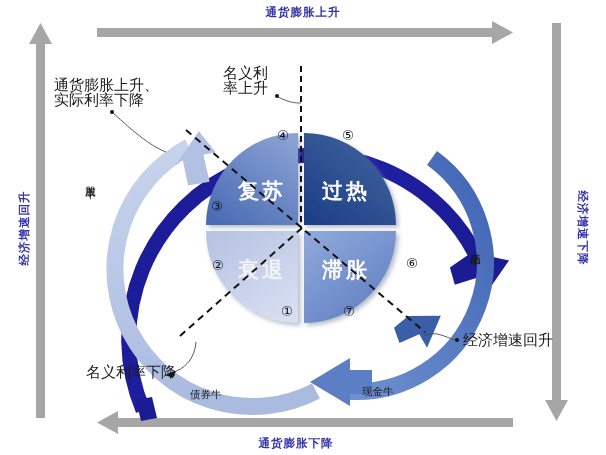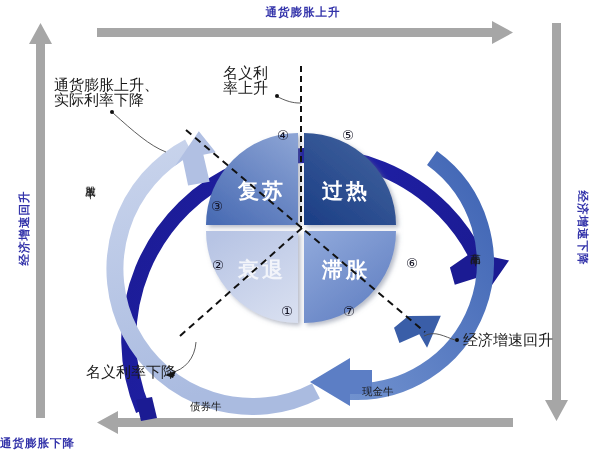--- a/index.html
+++ b/index.html
@@ -15,21 +15,21 @@
 
   .axis-label{
     position:absolute;
     color:#3333aa;
     font-weight:bold;
     font-size:11.5px;
     letter-spacing:1px;
     white-space:nowrap;
   }
   .axis-top{left:0;right:0;top:5px;text-align:center;}
-  .axis-bottom{left:0;right:14px;bottom:4px;text-align:left;}
+  .axis-bottom{left:0;right:14px;bottom:4px;text-align:center;}
   .axis-left{
     left:-56px;top:50%;width:160px;text-align:center;
     transform:translateY(-50%) rotate(-90deg);
     transform-origin:center center;
   }
   .axis-right{
     right:-56px;top:50%;width:160px;text-align:center;
     transform:translateY(-50%) rotate(90deg);
     transform-origin:center center;
   }
@@ -213,16 +213,16 @@
 
   <div class="anno" style="left:54px;top:78px;">通货膨胀上升、
 实际利率下降</div>
   <div class="anno" style="left:223px;top:66px;">名义利
 率上升</div>
   <div class="anno" style="left:78px;top:365px;margin-left:8px;">名义利率下降</div>
   <div class="anno" style="left:463px;top:333px;">经济增速回升</div>
 
   <div class="bull vert" style="left:85px;top:178px;">股票牛</div>
   <div class="bull vert" style="left:470px;top:245px;">商品牛</div>
-  <div class="bull" style="left:190px;top:388px;margin-top:12px;">债券牛</div>
+  <div class="bull" style="left:190px;top:388px;">债券牛</div>
   <div class="bull" style="left:362px;top:385px;">现金牛</div>
 
 </div>
 
 </body></html>

